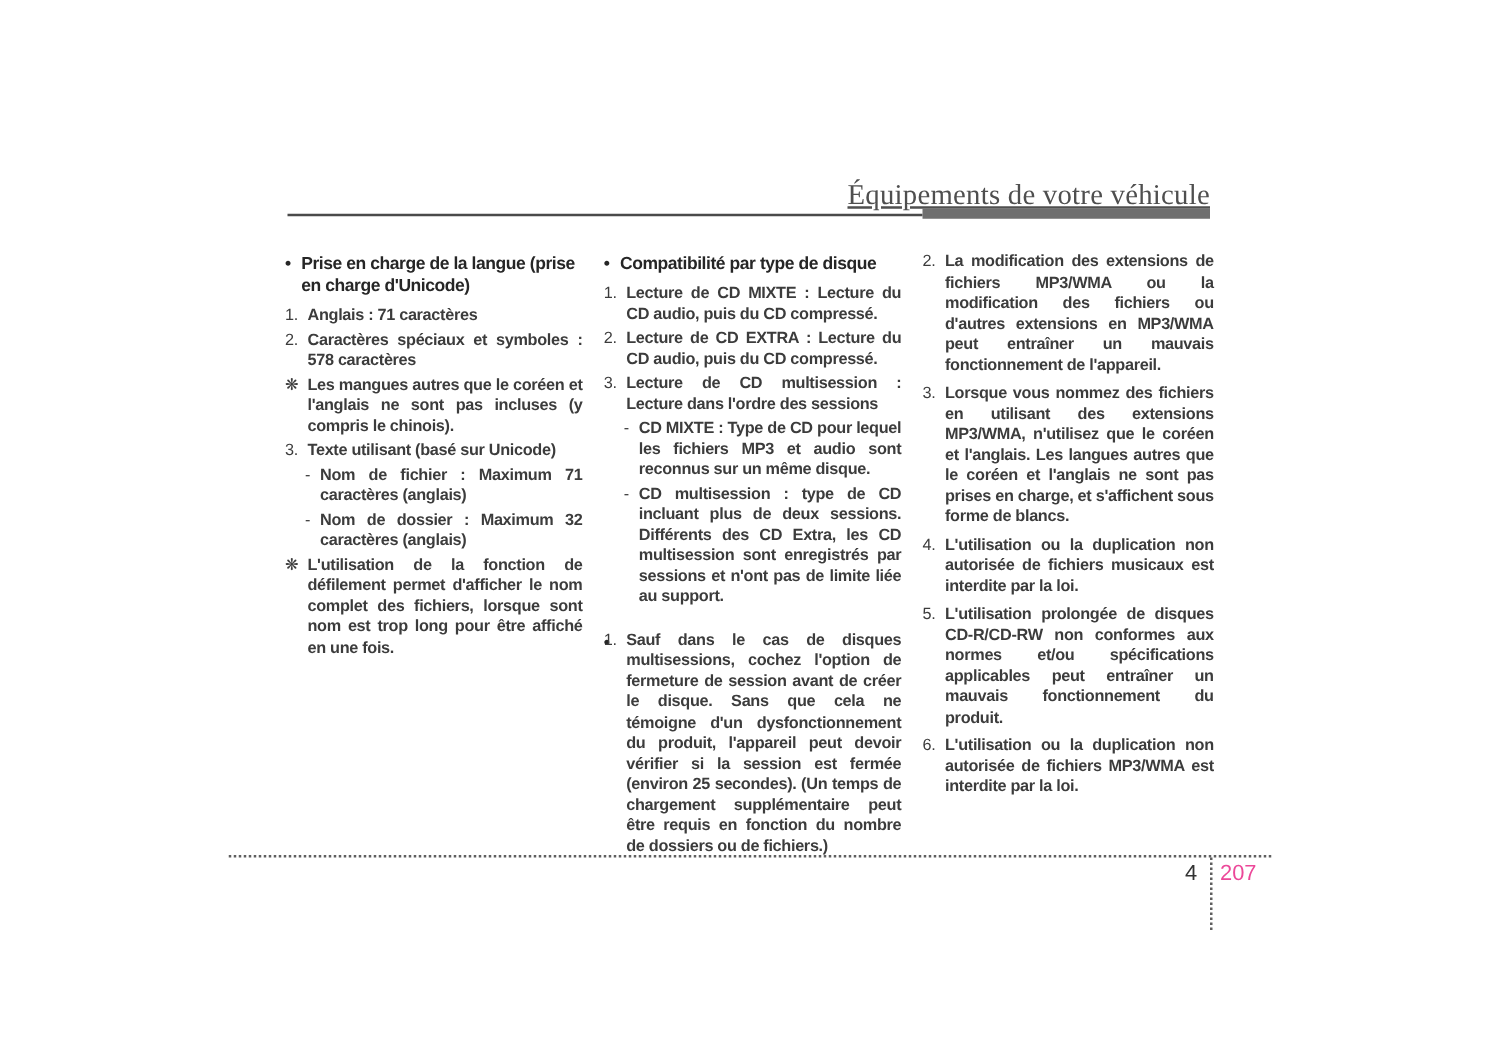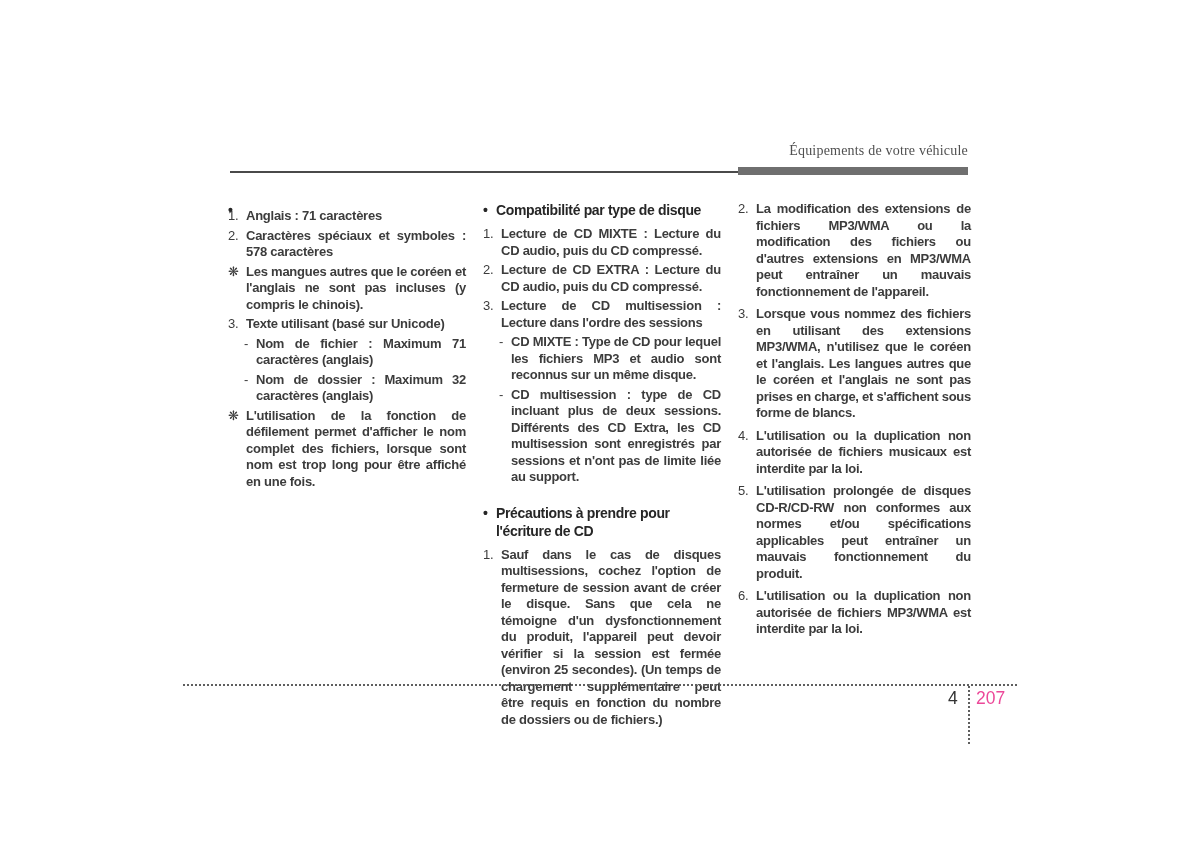--- a/index.html
+++ b/index.html
@@ -12,24 +12,25 @@
     color: #3c3c3c;
     overflow: hidden;
   }
 
   
   .header-title {
     position: absolute;
     top: 143px;
     right: 232px;
     font-family: "Liberation Serif", serif;
-    font-size: 14px;
+    font-size: 23px;
     color: #4f4f4f;
     letter-spacing: 0.2px;
     white-space: nowrap;
+    text-decoration: underline;
   }
   .rule-thin {
     position: absolute;
     left: 230px; top: 171px;
     width: 508px; height: 2px;
     background: #4a4a4a;
   }
   .rule-thick {
     position: absolute;
     left: 738px; top: 167px;
@@ -96,20 +97,21 @@
 
   <div class="header-title">Équipements de votre véhicule</div>
   <div class="rule-thin"></div>
   <div class="rule-thick"></div>
 
   <div class="columns">
 
     <div class="col">
       <div class="block heading">
         <span class="marker">•</span>
+        <span>Prise en charge de la langue (prise en charge d'Unicode)</span>
       </div>
       <div class="block item body-text">
         <span class="marker">1.</span>
         <div class="btext">Anglais : 71 caractères</div>
       </div>
       <div class="block item body-text">
         <span class="marker">2.</span>
         <div class="btext">Caractères spéciaux et symboles : 578 caractères</div>
       </div>
       <div class="block item body-text">
@@ -154,21 +156,20 @@
       <div class="block sub body-text">
         <span class="marker">-</span>
         <div class="btext">CD MIXTE : Type de CD pour lequel les fichiers MP3 et audio sont reconnus sur un même disque.</div>
       </div>
       <div class="block sub body-text">
         <span class="marker">-</span>
         <div class="btext">CD multisession : type de CD incluant plus de deux sessions. Différents des CD Extra, les CD multisession sont enregistrés par sessions et n'ont pas de limite liée au support.</div>
       </div>
       <div class="block heading heading-2">
         <span class="marker">•</span>
-        <span>Précautions à prendre pour l'écriture de CD</span>
       </div>
       <div class="block item body-text">
         <span class="marker">1.</span>
         <div class="btext">Sauf dans le cas de disques multisessions, cochez l'option de fermeture de session avant de créer le disque. Sans que cela ne témoigne d'un dysfonctionnement du produit, l'appareil peut devoir vérifier si la session est fermée (environ 25 secondes). (Un temps de chargement supplémentaire peut être requis en fonction du nombre de dossiers ou de fichiers.)</div>
       </div>
     </div>
 
     <div class="col col-3">
       <div class="block item body-text">
         <span class="marker">2.</span>

